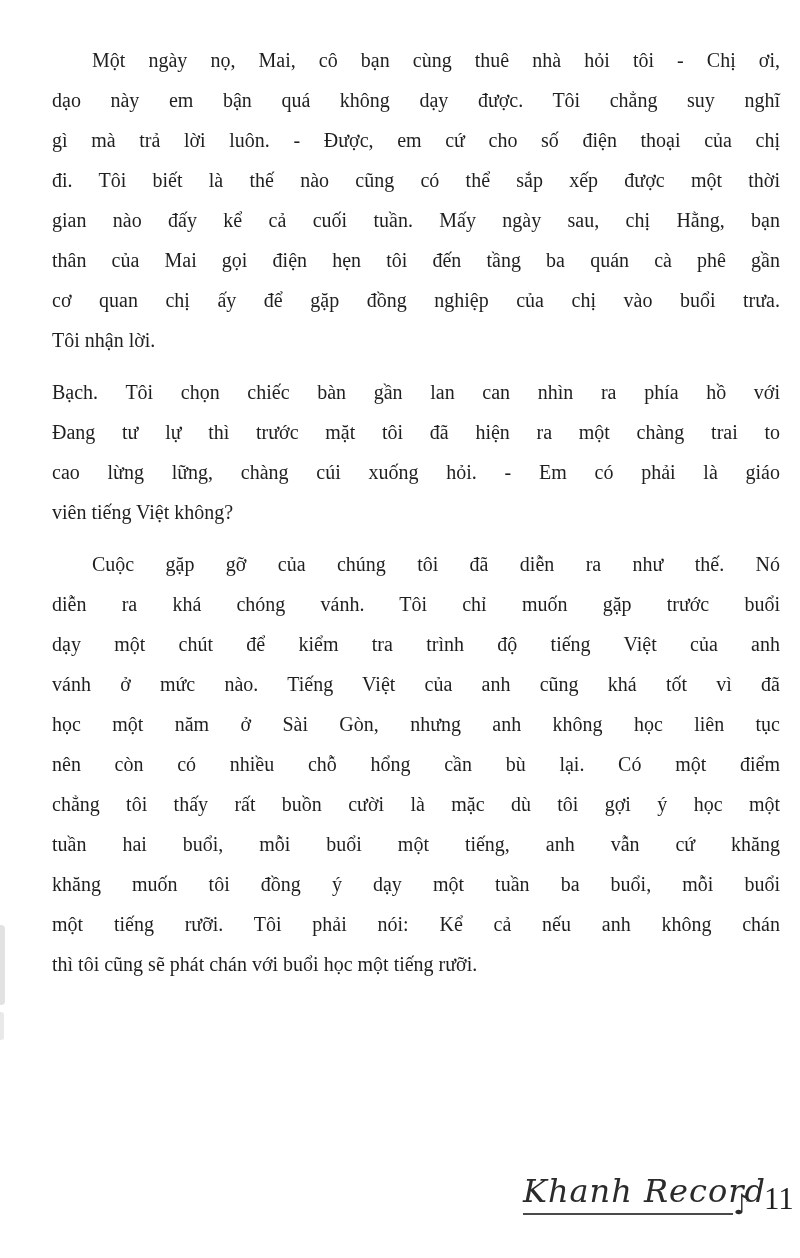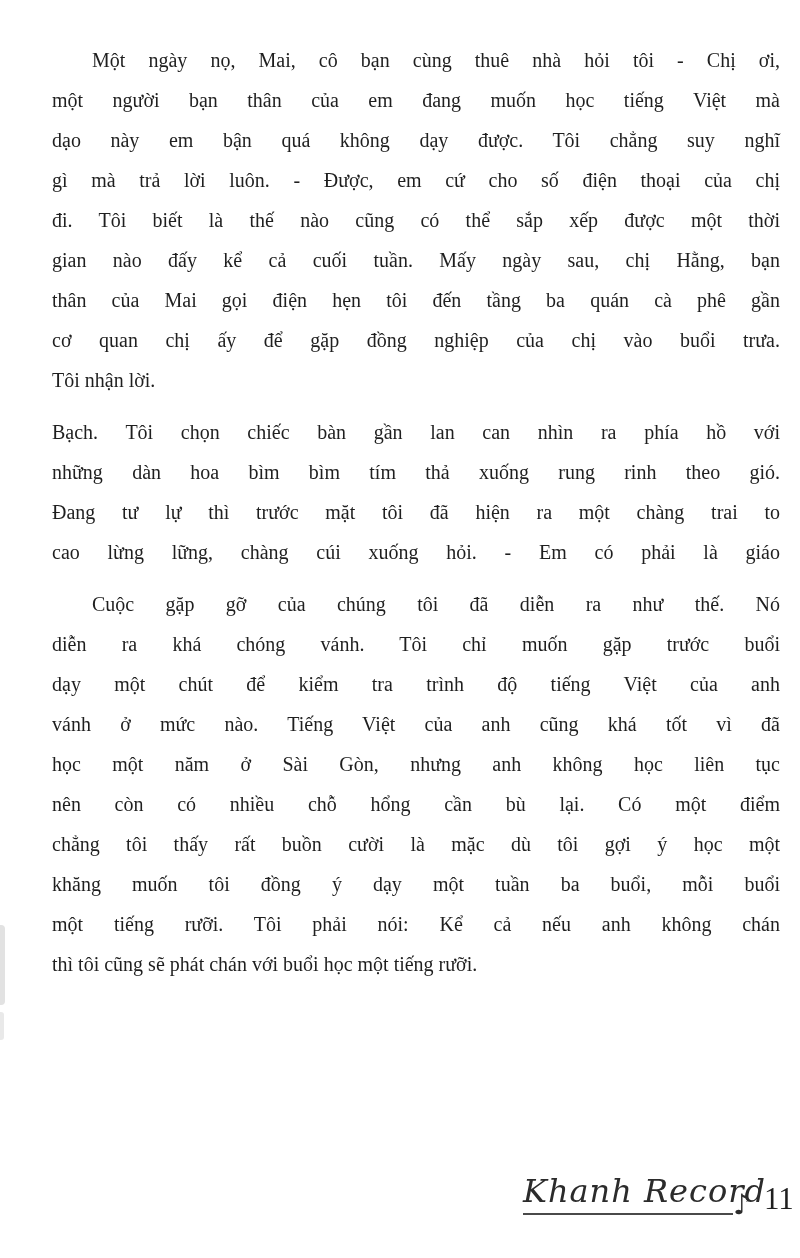--- a/index.html
+++ b/index.html
@@ -76,43 +76,43 @@
   }
 </style>
 </head>
 <body style="--page-bg: #ffffff; --text-color: #1f1f1f; --sig-color: #2b2b2b;">
 
 <div class="page">
 
   <div class="text-block">
       <div class="para">
         <div class="line first">Một ngày nọ, Mai, cô bạn cùng thuê nhà hỏi tôi - Chị ơi,</div>
-        <div class="line">một người bạn thân của em đang muốn học tiếng Việt mà</div>
         <div class="line">dạo này em bận quá không dạy được. Tôi chẳng suy nghĩ</div>
         <div class="line">gì mà trả lời luôn. - Được, em cứ cho số điện thoại của chị</div>
         <div class="line">đi. Tôi biết là thế nào cũng có thể sắp xếp được một thời</div>
         <div class="line">gian nào đấy kể cả cuối tuần. Mấy ngày sau, chị Hằng, bạn</div>
         <div class="line">thân của Mai gọi điện hẹn tôi đến tầng ba quán cà phê gần</div>
         <div class="line">cơ quan chị ấy để gặp đồng nghiệp của chị vào buổi trưa.</div>
         <div class="line last">Tôi nhận lời.</div>
       </div>
       <div class="para">
         <div class="line">Bạch. Tôi chọn chiếc bàn gần lan can nhìn ra phía hồ với</div>
-        <div class="line">những dàn hoa bìm bìm tím thả xuống rung rinh theo gió.</div>
         <div class="line">Đang tư lự thì trước mặt tôi đã hiện ra một chàng trai to</div>
         <div class="line">cao lừng lững, chàng cúi xuống hỏi. - Em có phải là giáo</div>
+        <div class="line last">viên tiếng Việt không?</div>
       </div>
       <div class="para">
         <div class="line first">Cuộc gặp gỡ của chúng tôi đã diễn ra như thế. Nó</div>
         <div class="line">diễn ra khá chóng vánh. Tôi chỉ muốn gặp trước buổi</div>
         <div class="line">dạy một chút để kiểm tra trình độ tiếng Việt của anh</div>
         <div class="line">vánh ở mức nào. Tiếng Việt của anh cũng khá tốt vì đã</div>
         <div class="line">học một năm ở Sài Gòn, nhưng anh không học liên tục</div>
         <div class="line">nên còn có nhiều chỗ hổng cần bù lại. Có một điểm</div>
         <div class="line">chẳng tôi thấy rất buồn cười là mặc dù tôi gợi ý học một</div>
+        <div class="line">tuần hai buổi, mỗi buổi một tiếng, anh vẫn cứ khăng</div>
         <div class="line">khăng muốn tôi đồng ý dạy một tuần ba buổi, mỗi buổi</div>
         <div class="line">một tiếng rưỡi. Tôi phải nói: Kể cả nếu anh không chán</div>
         <div class="line last">thì tôi cũng sẽ phát chán với buổi học một tiếng rưỡi.</div>
       </div>
     </div>
 
   <div class="signature">Khanh Record</div>
 
   <span class="music-note">♪</span>
 

